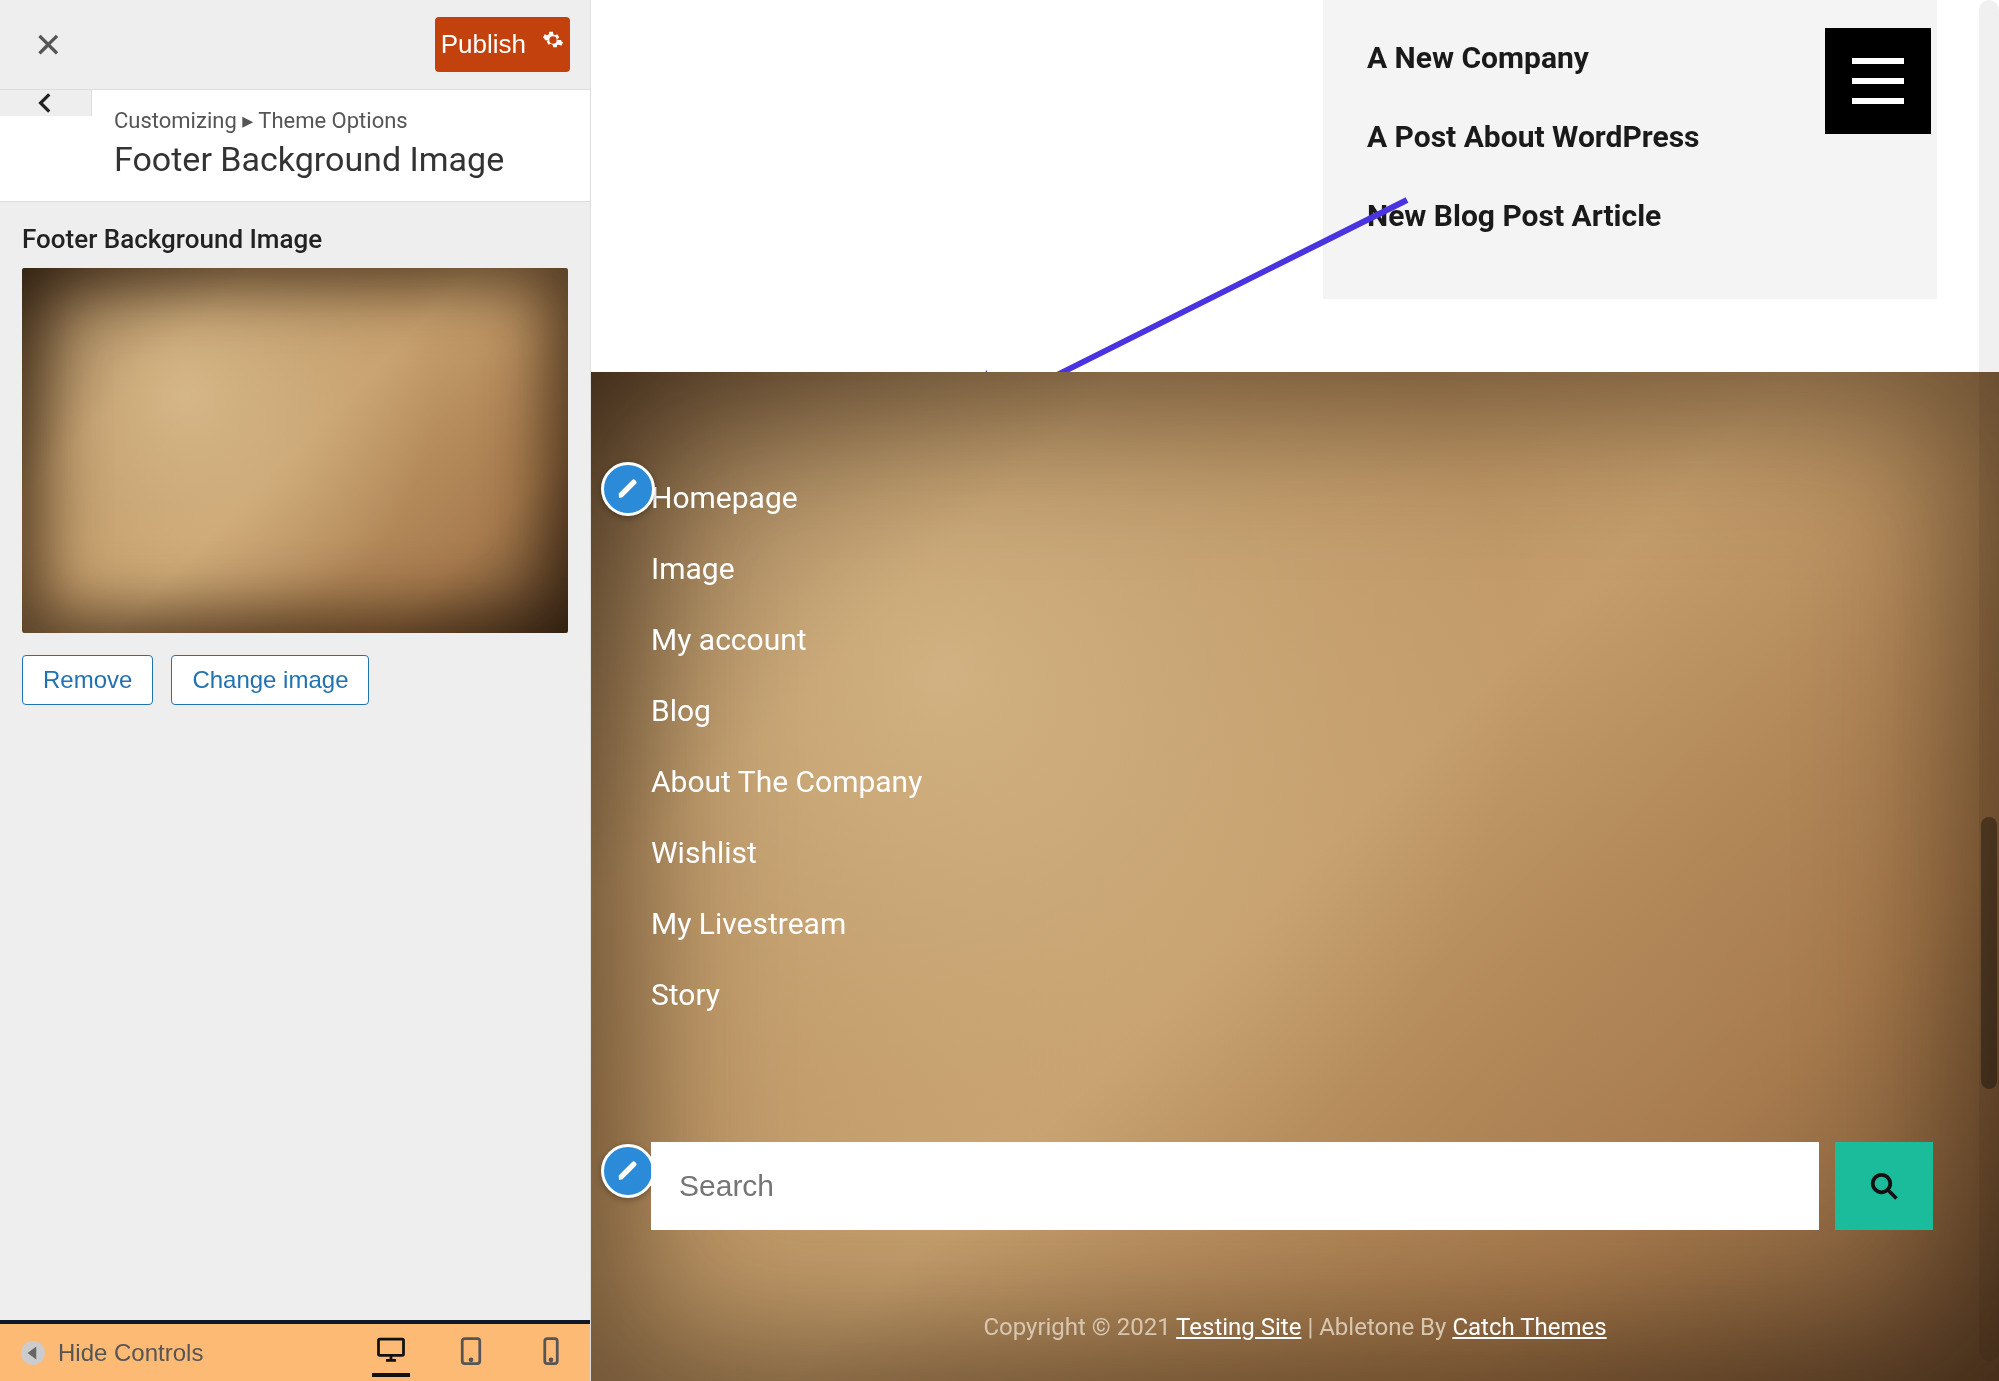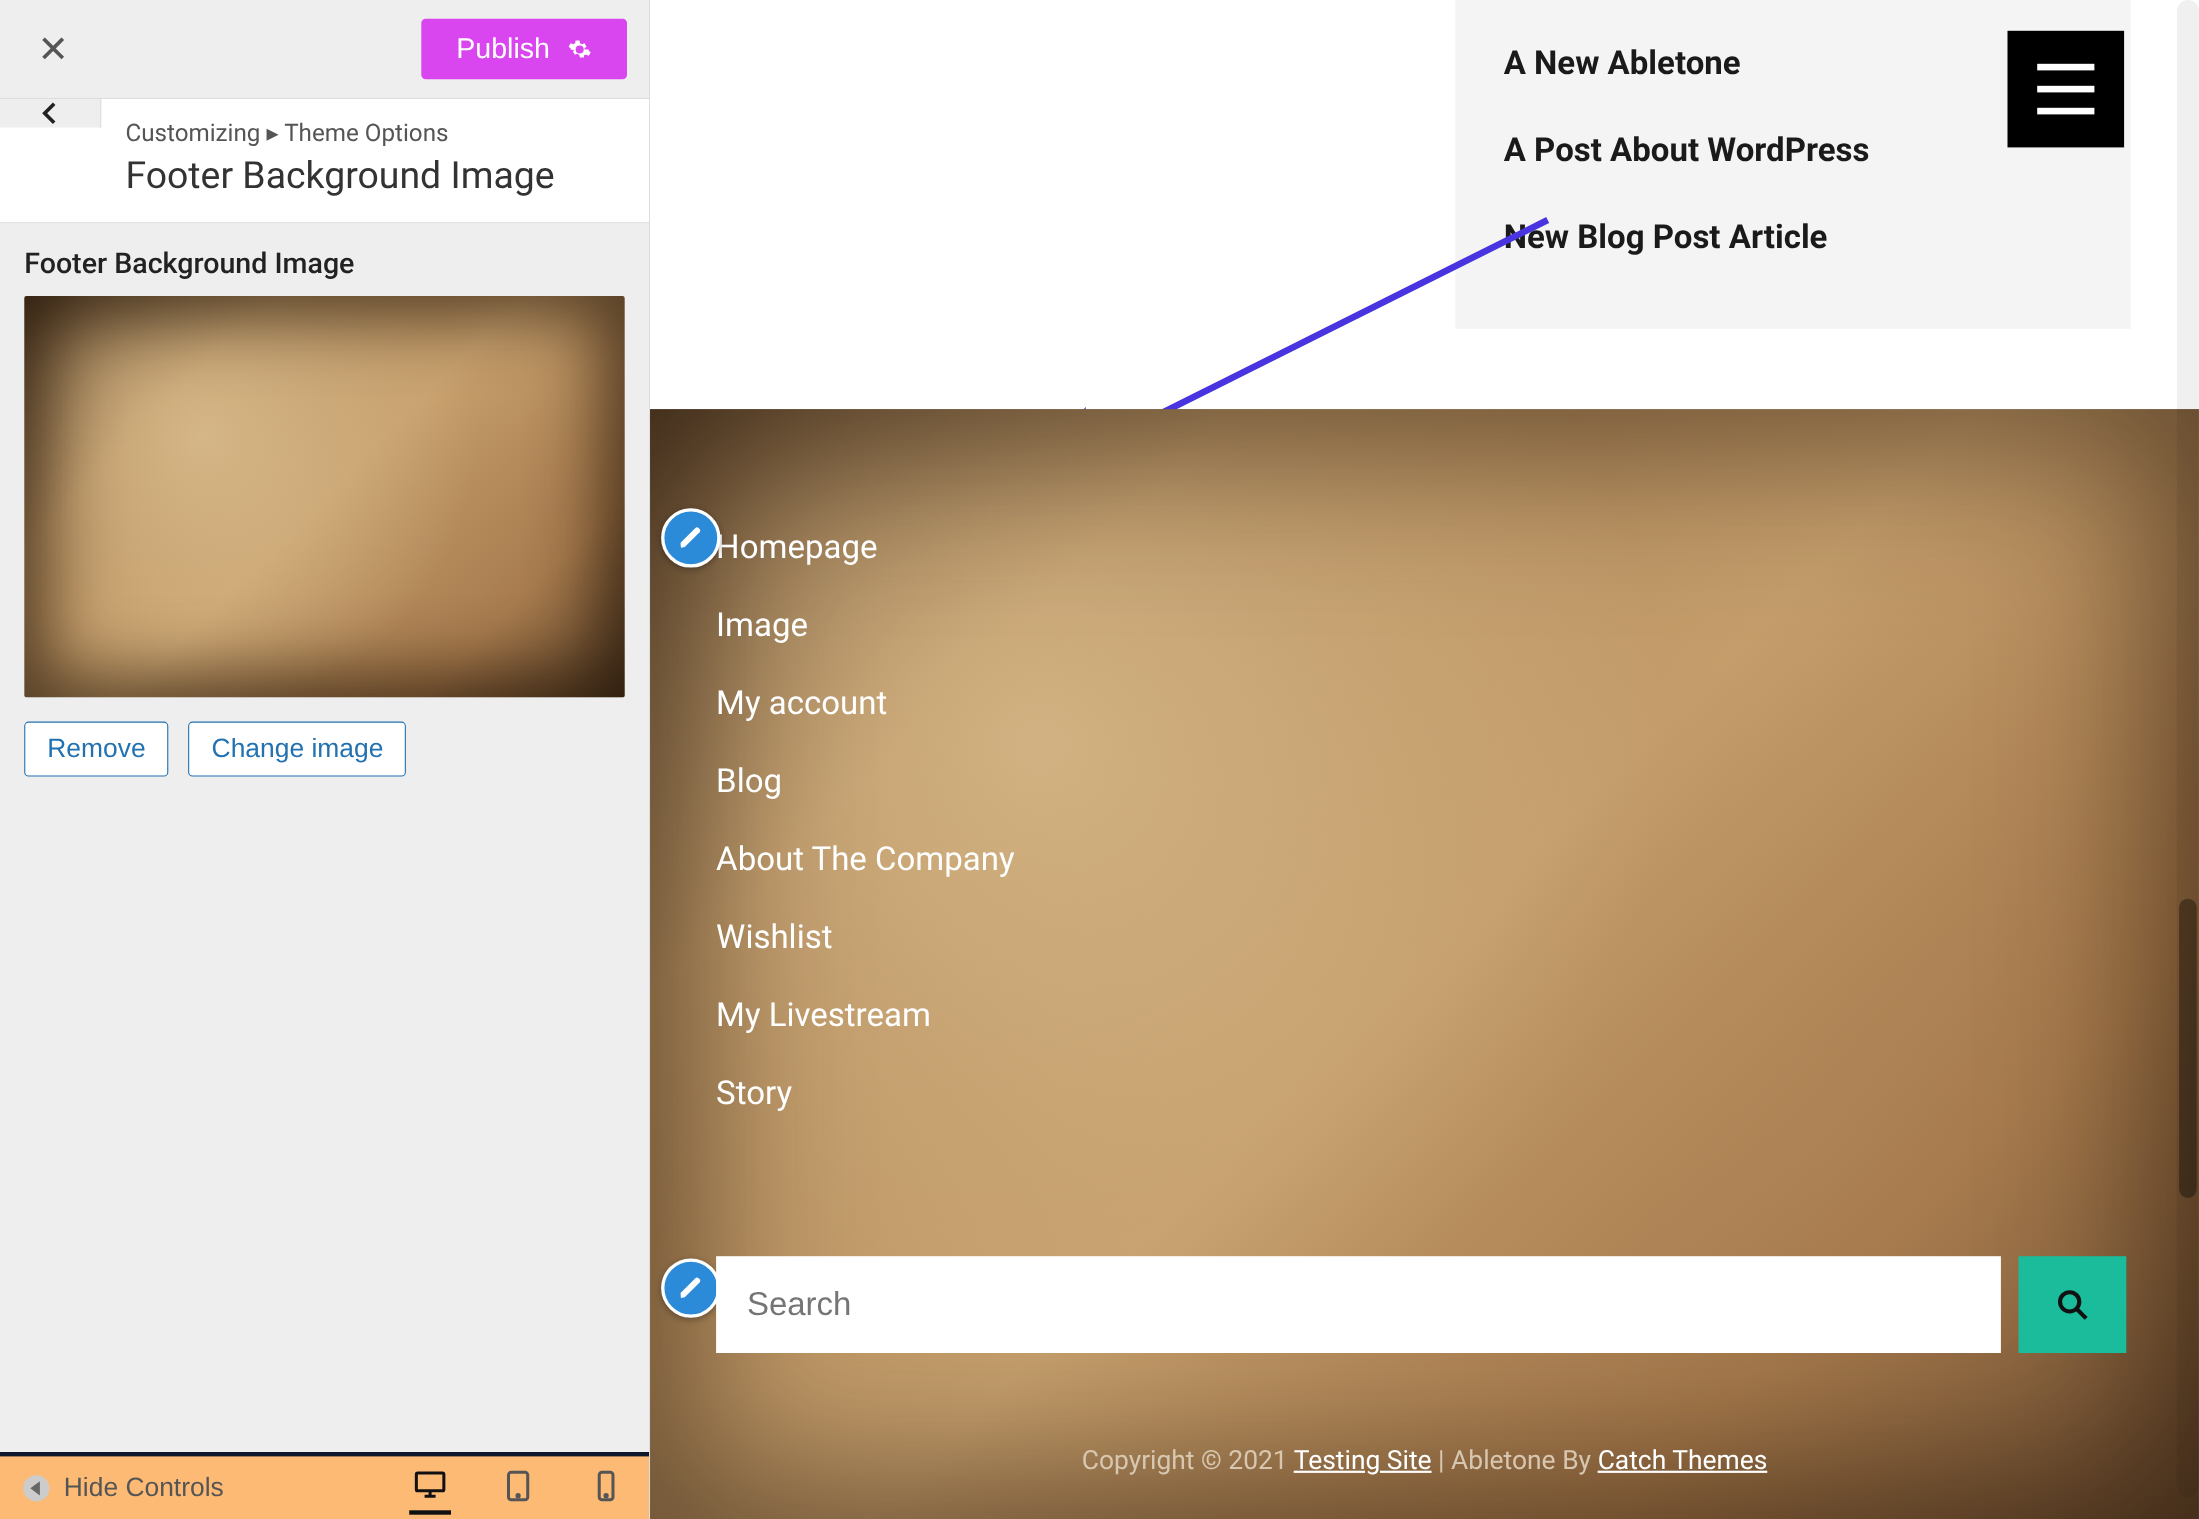--- a/index.html
+++ b/index.html
@@ -34,28 +34,28 @@
 .close-btn {
   font-size: 34px;
   color: #555;
   background: none;
   border: none;
   cursor: pointer;
   font-weight: 400;
   padding: 8px 14px;
 }
 .publish-btn {
-  background: #d946ef;
+  background: #c2410c;
   color: #fff;
   border: none;
   border-radius: 4px;
-  padding: 12px 32px;
+  padding: 12px 6px;
   font-size: 26px;
   display: flex;
-  align-items: center;
+  align-items: flex-start;
   gap: 16px;
   cursor: pointer;
 }
 .gear-svg { width: 22px; height: 22px; fill: #fff; }
 
 .sidebar-header {
   display: flex;
   align-items: flex-start;
   background: #fff;
   border-bottom: 1px solid #ddd;
@@ -363,21 +363,21 @@
               <circle cx="12" cy="19" r="0.8" fill="#555"></circle>
           </svg>
         </button>
       </div>
     </div>
   </aside>
 
   <main class="preview">
 
     <div class="posts-panel">
-      <a class="post-link">A New Abletone</a>
+      <a class="post-link">A New Company</a>
       <a class="post-link">A Post About WordPress</a>
       <a class="post-link">New Blog Post Article</a>
     </div>
 
     <div class="hamburger">
       <span></span>
       <span></span>
       <span></span>
     </div>
 

